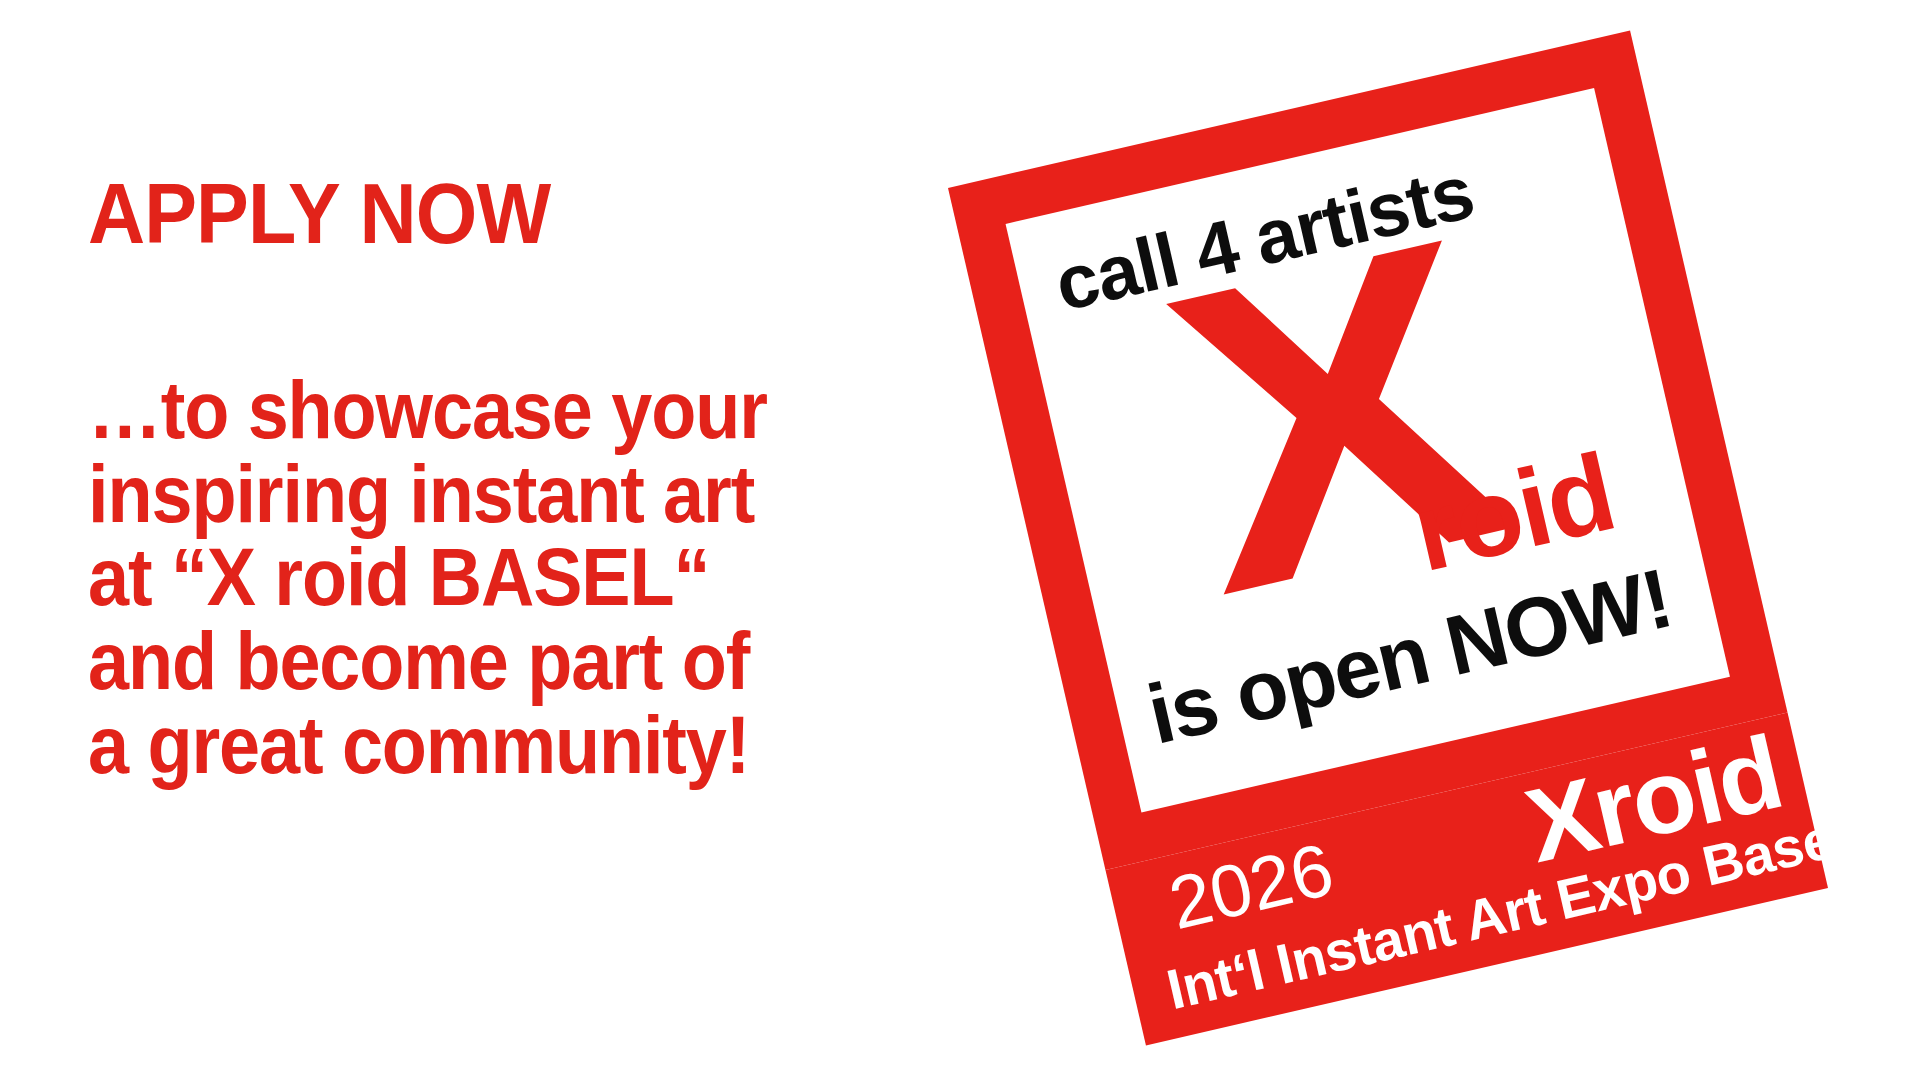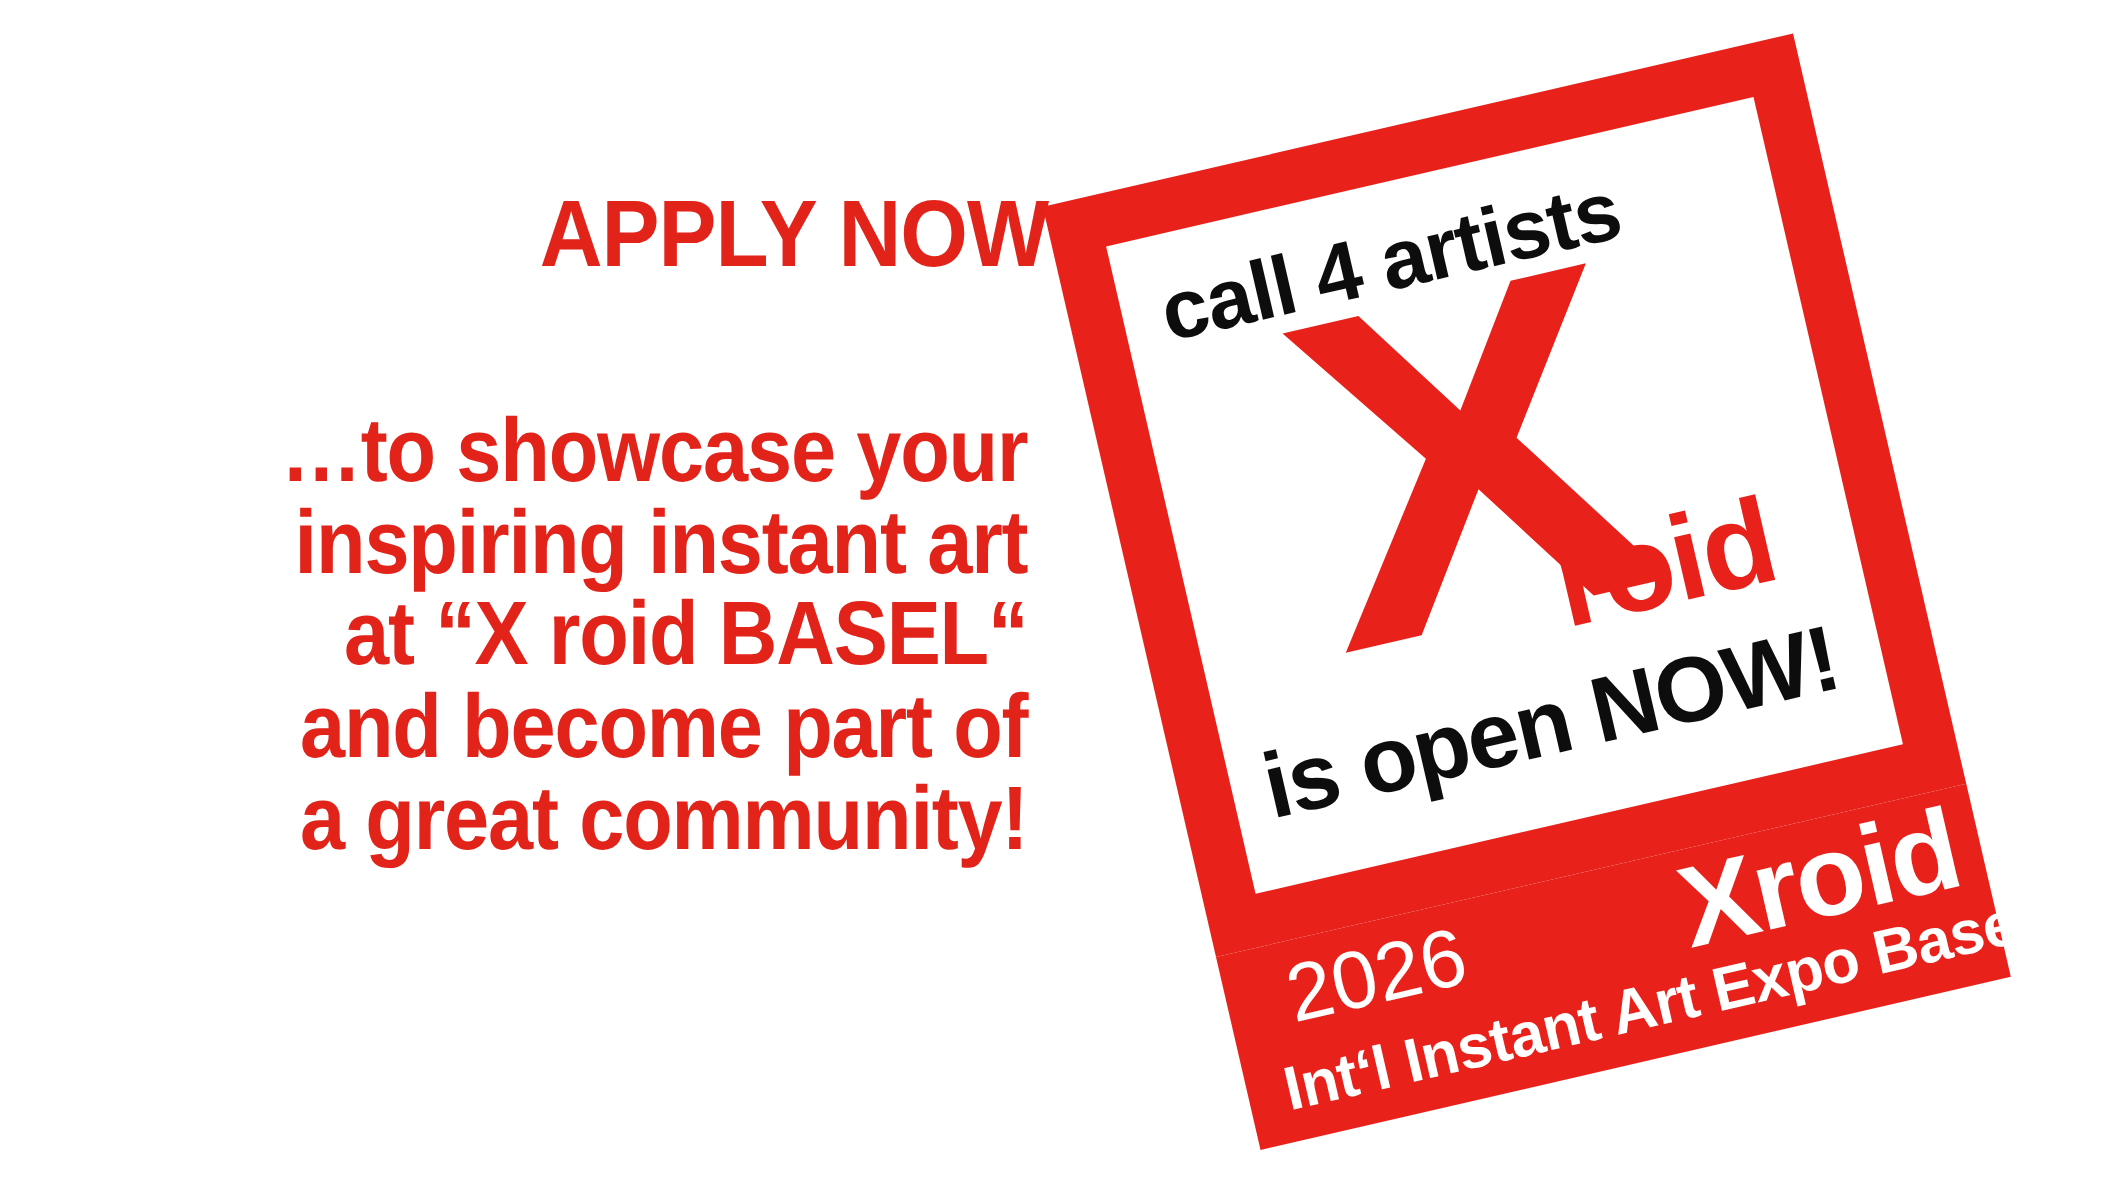--- a/index.html
+++ b/index.html
@@ -22,21 +22,20 @@
     height: 1080px;
     background: #ffffff;
   }
 
   
   .copy-block {
     position: absolute;
     left: 88px;
     top: 170px;
     width: 940px;
-    text-align: right;
   }
 
   .headline {
     color: #E2231A;
     font-family: "Liberation Sans Narrow", "Liberation Sans", sans-serif;
     font-weight: bold;
     font-size: 86px;
     line-height: 1.0;
     letter-spacing: -1px;
     transform: scaleX(0.92);

